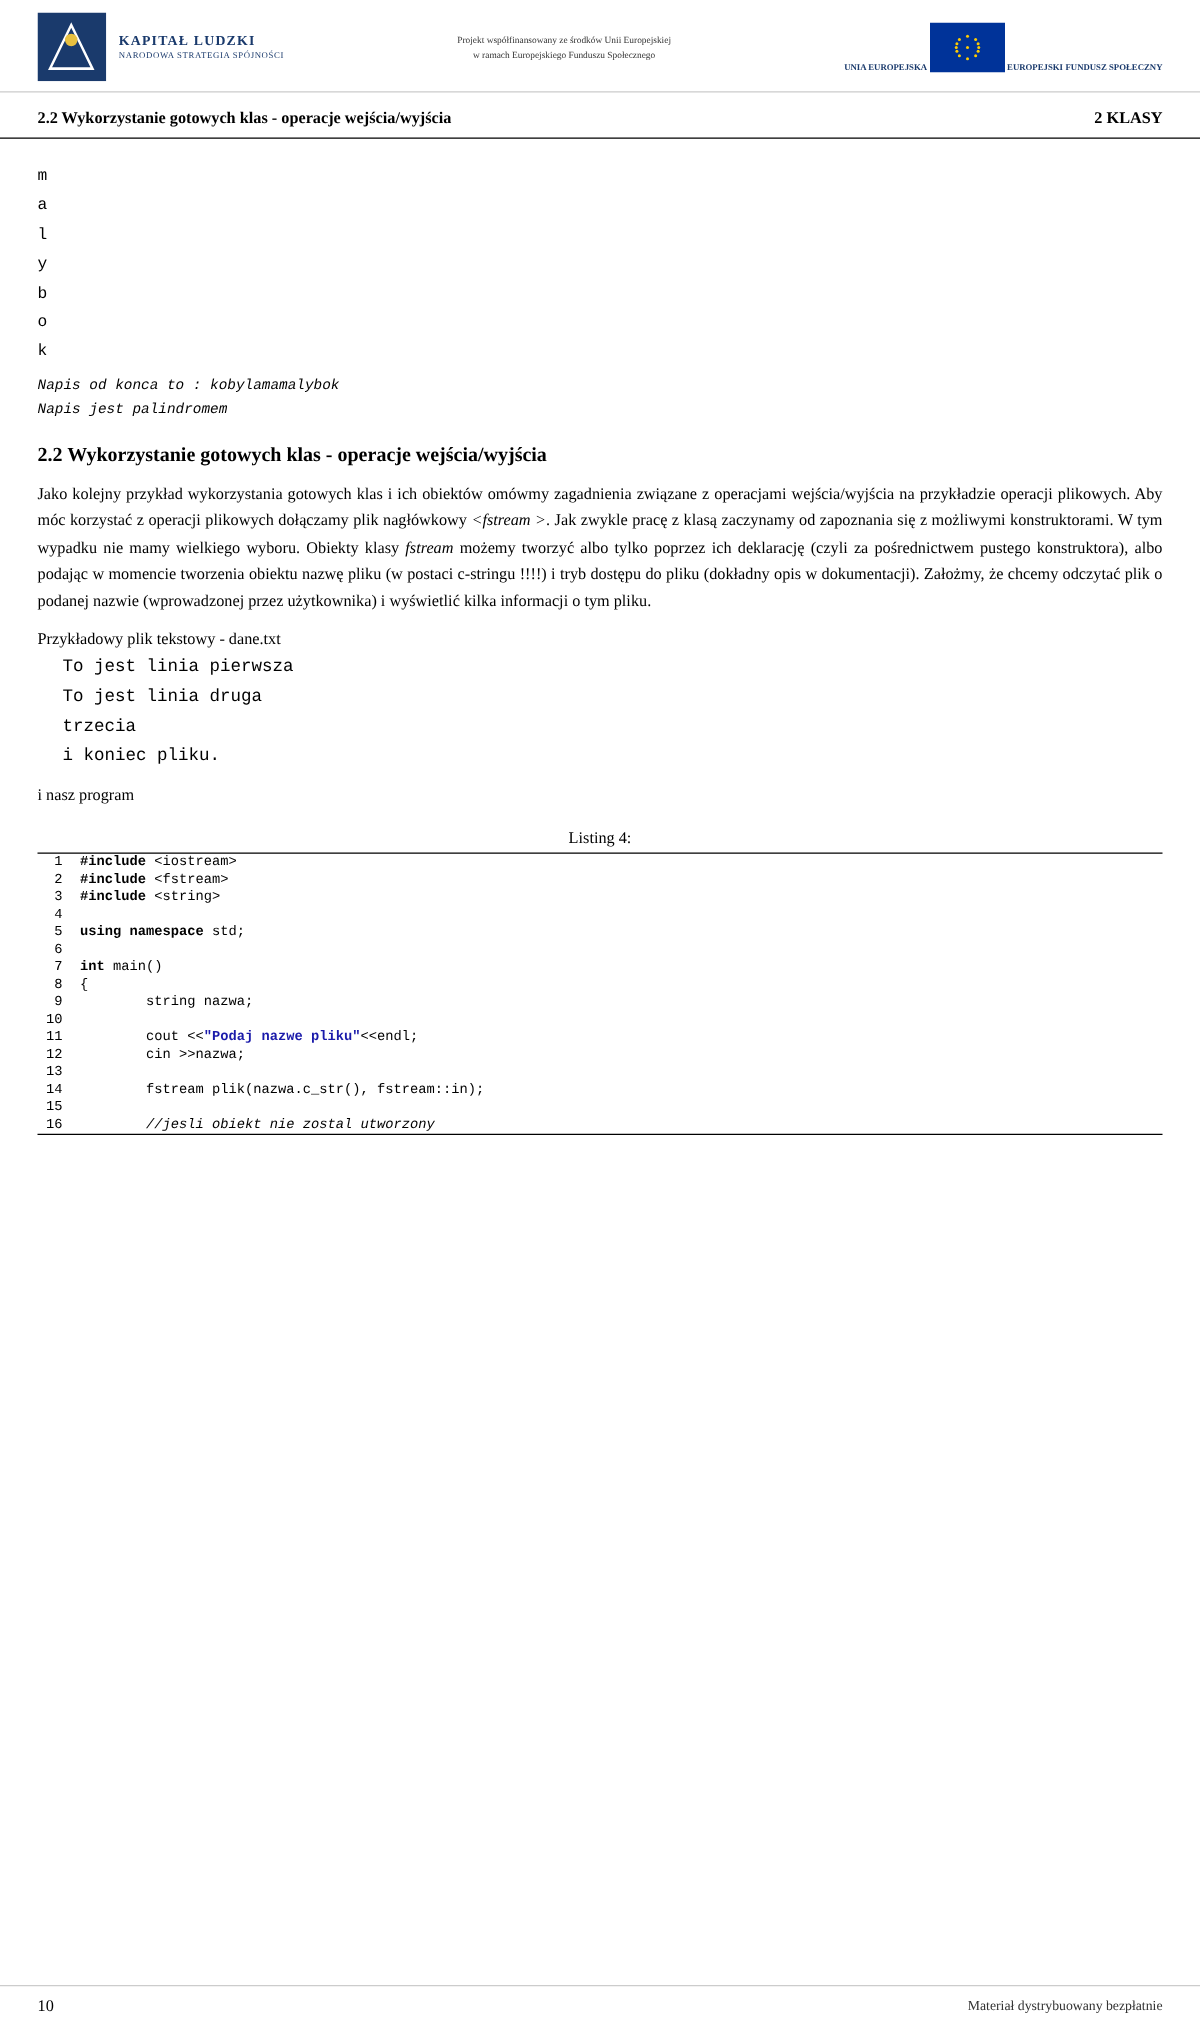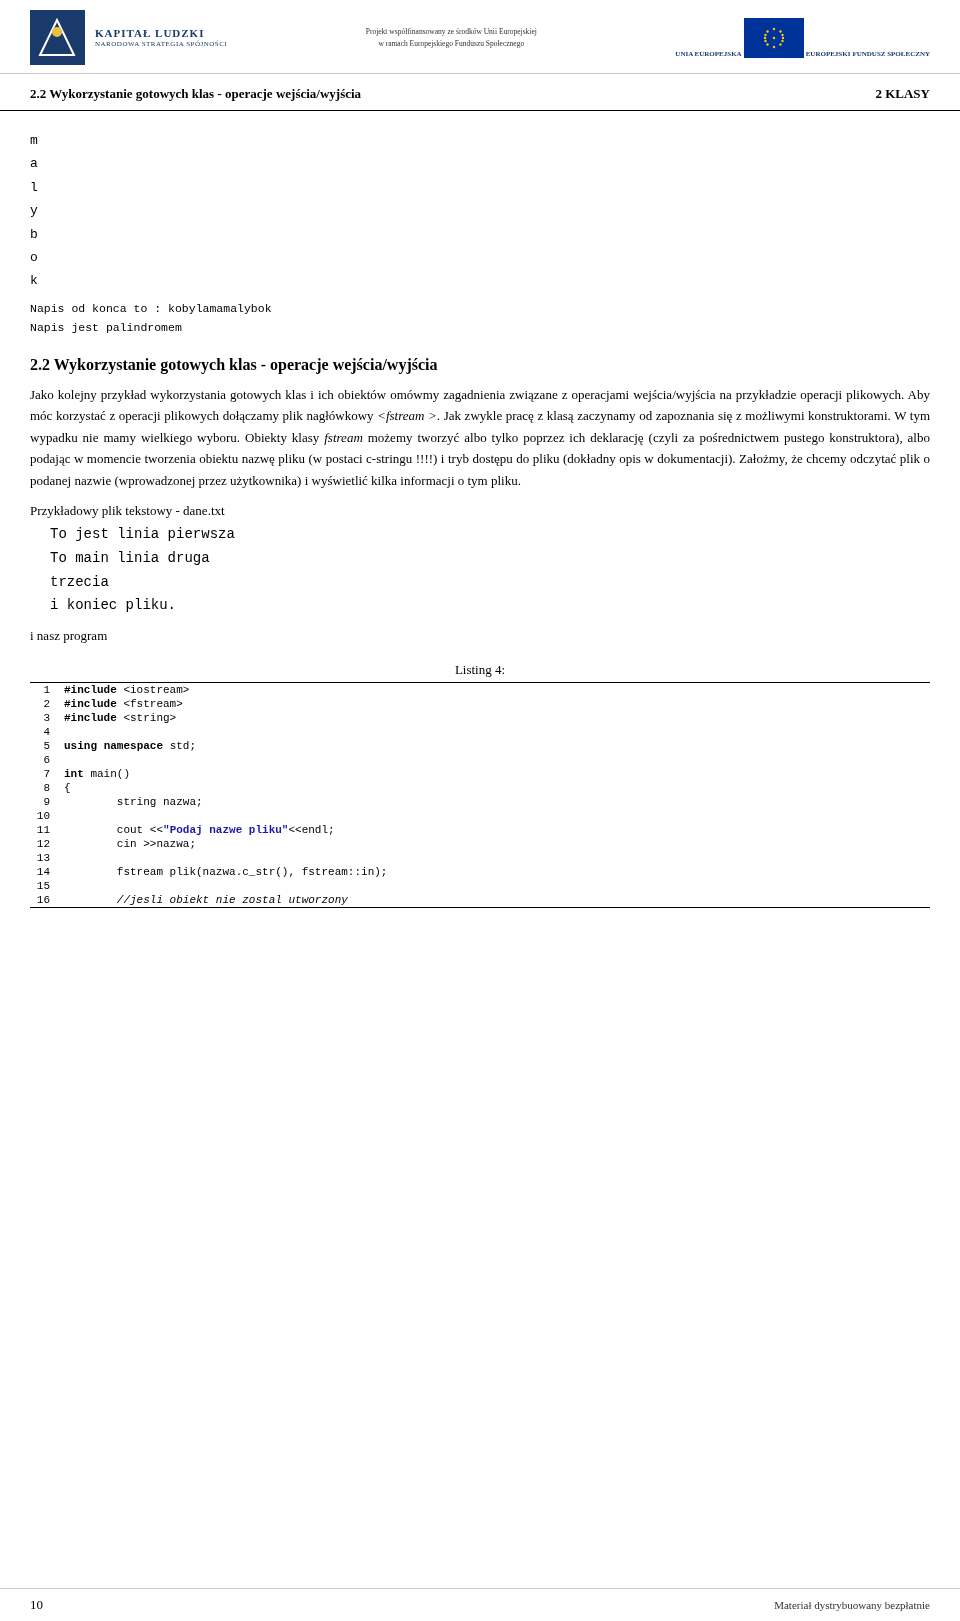--- a/index.html
+++ b/index.html
@@ -82,20 +82,21 @@
       line-height: 1.8;
       margin: 8px 0 4px 0;
     }
 
     
     .mono-block {
       font-family: 'Courier New', Courier, monospace;
       font-size: 11.5px;
       line-height: 1.7;
       margin: 6px 0;
+      font-style: italic;
     }
 
     
     .sec-heading {
       font-size: 16px;
       font-weight: bold;
       margin: 18px 0 10px 0;
     }
 
     
@@ -269,21 +270,21 @@
   <div class="sec-heading">2.2  Wykorzystanie gotowych klas - operacje wejścia/wyjścia</div>
 
   <p class="body-text">
     Jako kolejny przykład wykorzystania gotowych klas i ich obiektów omówmy zagadnie­nia związane z operacjami wejścia/wyjścia na przykładzie operacji plikowych. Aby móc korzystać z operacji plikowych dołączamy plik nagłówkowy <em>&lt;fstream &gt;</em>. Jak zwykle pracę z klasą zaczynamy od zapoznania się z możliwymi konstruktorami. W tym wypadku nie mamy wielkiego wyboru. Obiekty klasy <em>fstream</em> możemy tworzyć albo tylko poprzez ich deklarację (czyli za pośrednictwem pustego konstruktora), albo podając w momencie tworzenia obiektu nazwę pliku (w postaci c-stringu !!!!) i tryb dostępu do pliku (dokładny opis w dokumentacji). Założmy, że chcemy odczytać plik o podanej nazwie (wprowadzonej przez użytkownika) i wyświetlić kilka informacji o tym pliku.
   </p>
 
   <div class="file-label">Przykładowy plik tekstowy - dane.txt</div>
 
   <div class="file-content">
     <div>To  jest  linia  pierwsza</div>
-    <div>To  main  linia  druga</div>
+    <div>To  jest  linia  druga</div>
     <div>trzecia</div>
     <div>i  koniec  pliku.</div>
   </div>
 
   <div class="inasz">i nasz program</div>
 
   <div class="listing-label">Listing 4:</div>
 
   <table class="code-listing">
     <tbody>

